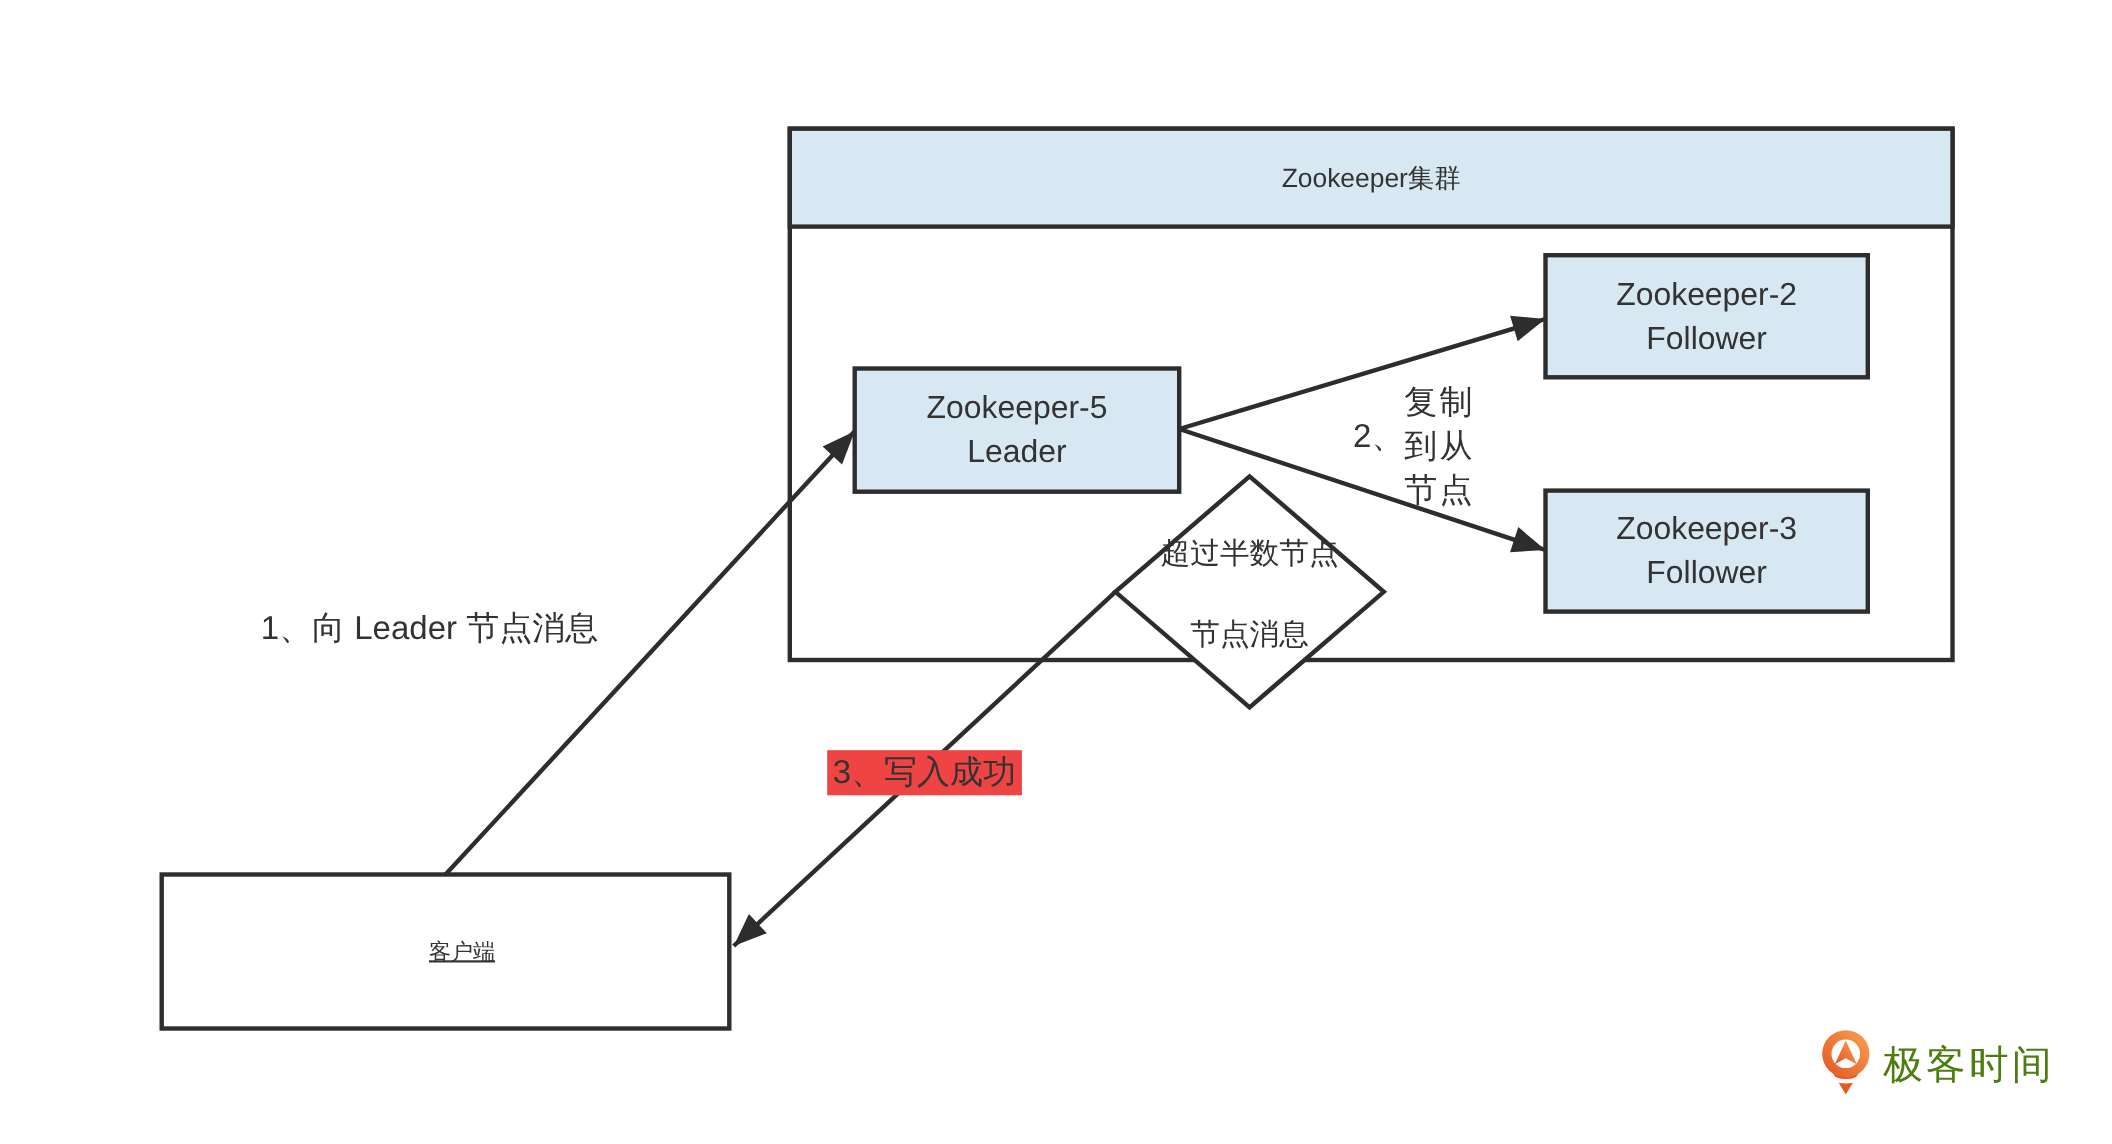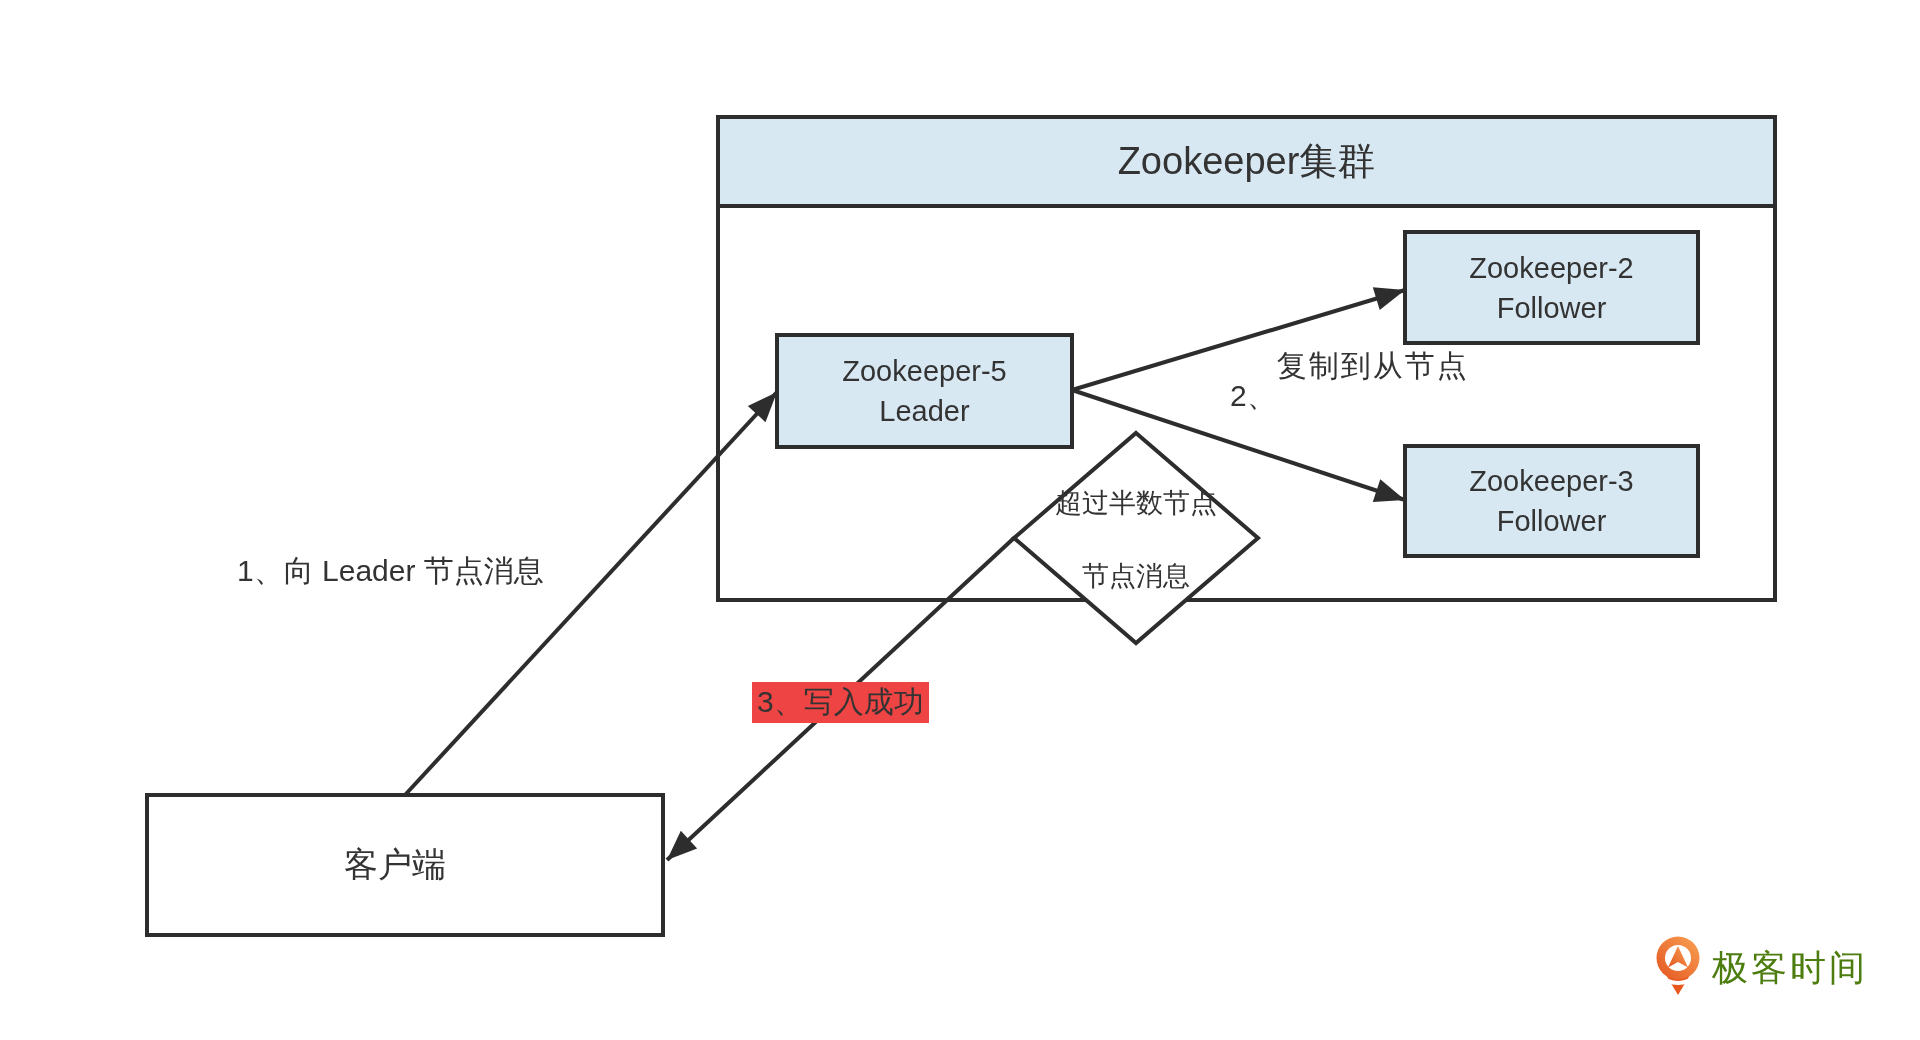--- a/index.html
+++ b/index.html
@@ -4,33 +4,33 @@
 <style>
   html,body{margin:0;padding:0;background:#ffffff;}
   .stage{
     position:relative;width:1920px;height:1040px;background:#ffffff;overflow:hidden;
     font-family:"Liberation Sans","DejaVu Sans",sans-serif;color:#333333;
   }
   .layer{position:absolute;left:0;top:0;width:1920px;height:1040px;}
   .txt{position:absolute;display:flex;align-items:center;justify-content:center;
        text-align:center;color:#333333;}
   .node-text{flex-direction:column;font-size:29px;line-height:40px;}
-  .cluster-title{left:718px;top:117px;width:1057px;height:89px;font-size:38px;text-align:right;}
+  .cluster-title{left:718px;top:117px;width:1057px;height:89px;font-size:24px;text-align:right;}
   .leader-text{left:777px;top:335px;width:295px;height:112px;}
   .f2-text{left:1405px;top:232px;width:293px;height:111px;}
   .f3-text{left:1405px;top:446px;width:293px;height:110px;}
-  .client-text{left:137px;top:795px;width:516px;height:140px;font-size:34px;}
+  .client-text{left:162px;top:795px;width:516px;height:140px;font-size:20px;text-decoration:underline;}
   .decision-text{left:1016px;top:497px;width:240px;height:86px;
                  flex-direction:column;font-size:27px;line-height:37px;gap:36px;}
   .edge-label{position:absolute;font-size:30px;color:#333333;white-space:nowrap;}
   .step1-label{left:237px;top:551px;text-align:center;}
   .step3-label{left:752px;top:682px;background:#ef4444;padding:0 5px;}
   .step2-label{left:1230px;top:346px;display:flex;align-items:flex-start;}
   .step2-prefix{padding-top:30px;}
-  .step2-stack{display:flex;flex-direction:row;line-height:40px;letter-spacing:2px;}
+  .step2-stack{display:flex;flex-direction:column;line-height:40px;letter-spacing:2px;}
   .brand{position:absolute;left:1712px;top:944px;font-size:36px;letter-spacing:3px;
          color:#4d7c0f;}
   .logo{position:absolute;left:1652px;top:934px;width:52px;height:62px;}
 </style>
 </head>
 <body>
 
 <div class="stage">
 
   <svg class="layer" viewBox="0 0 1920 1040">

